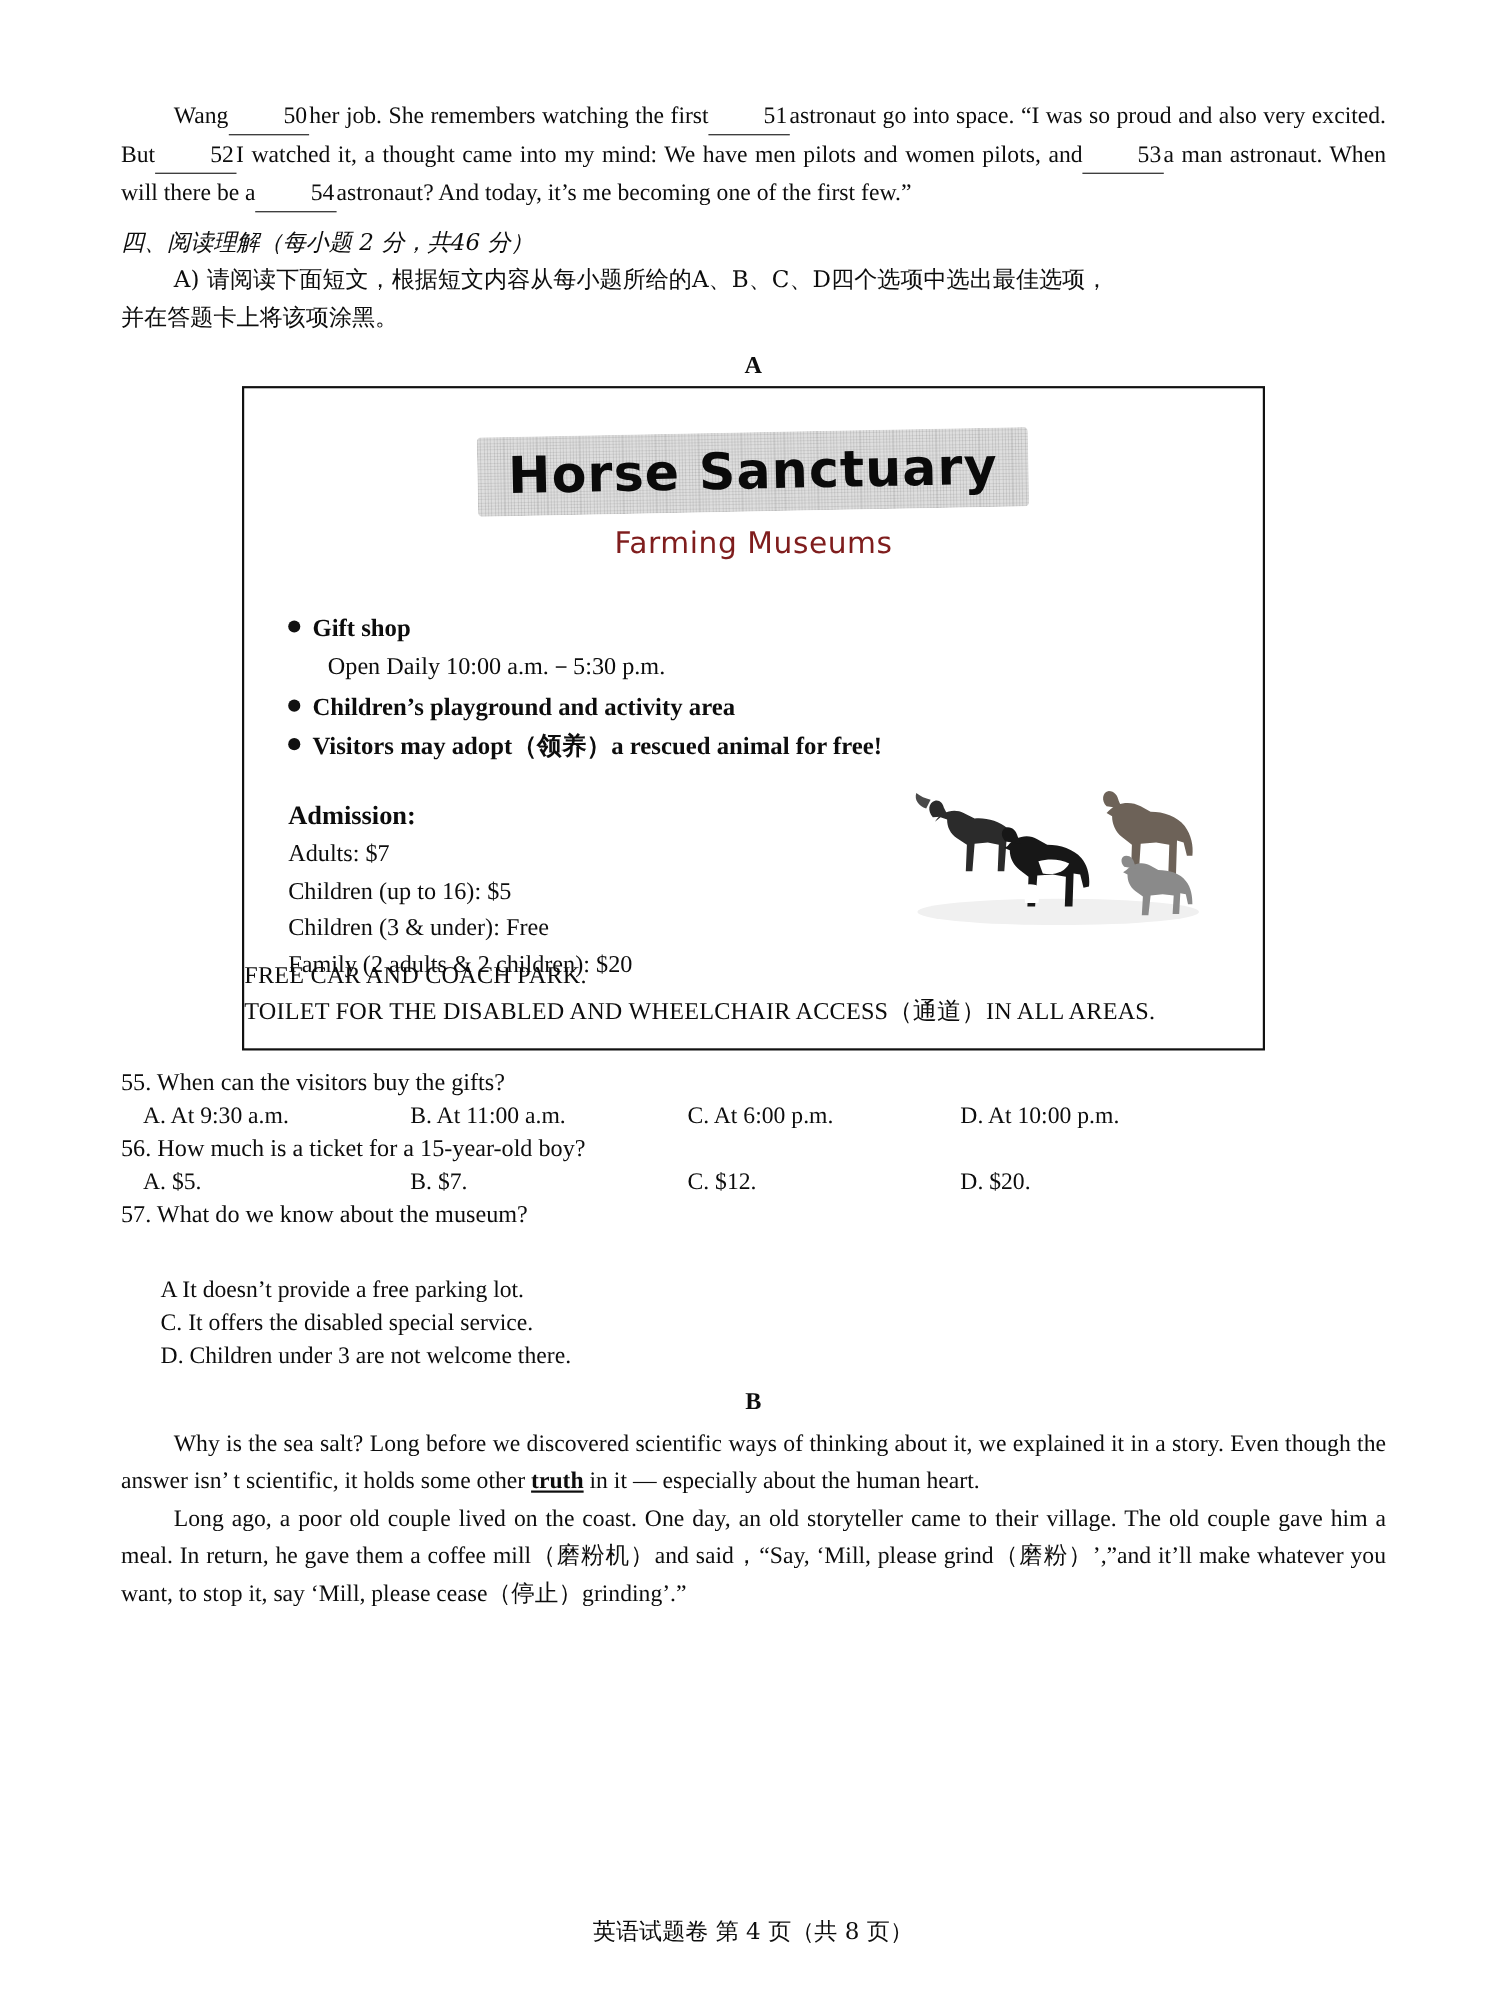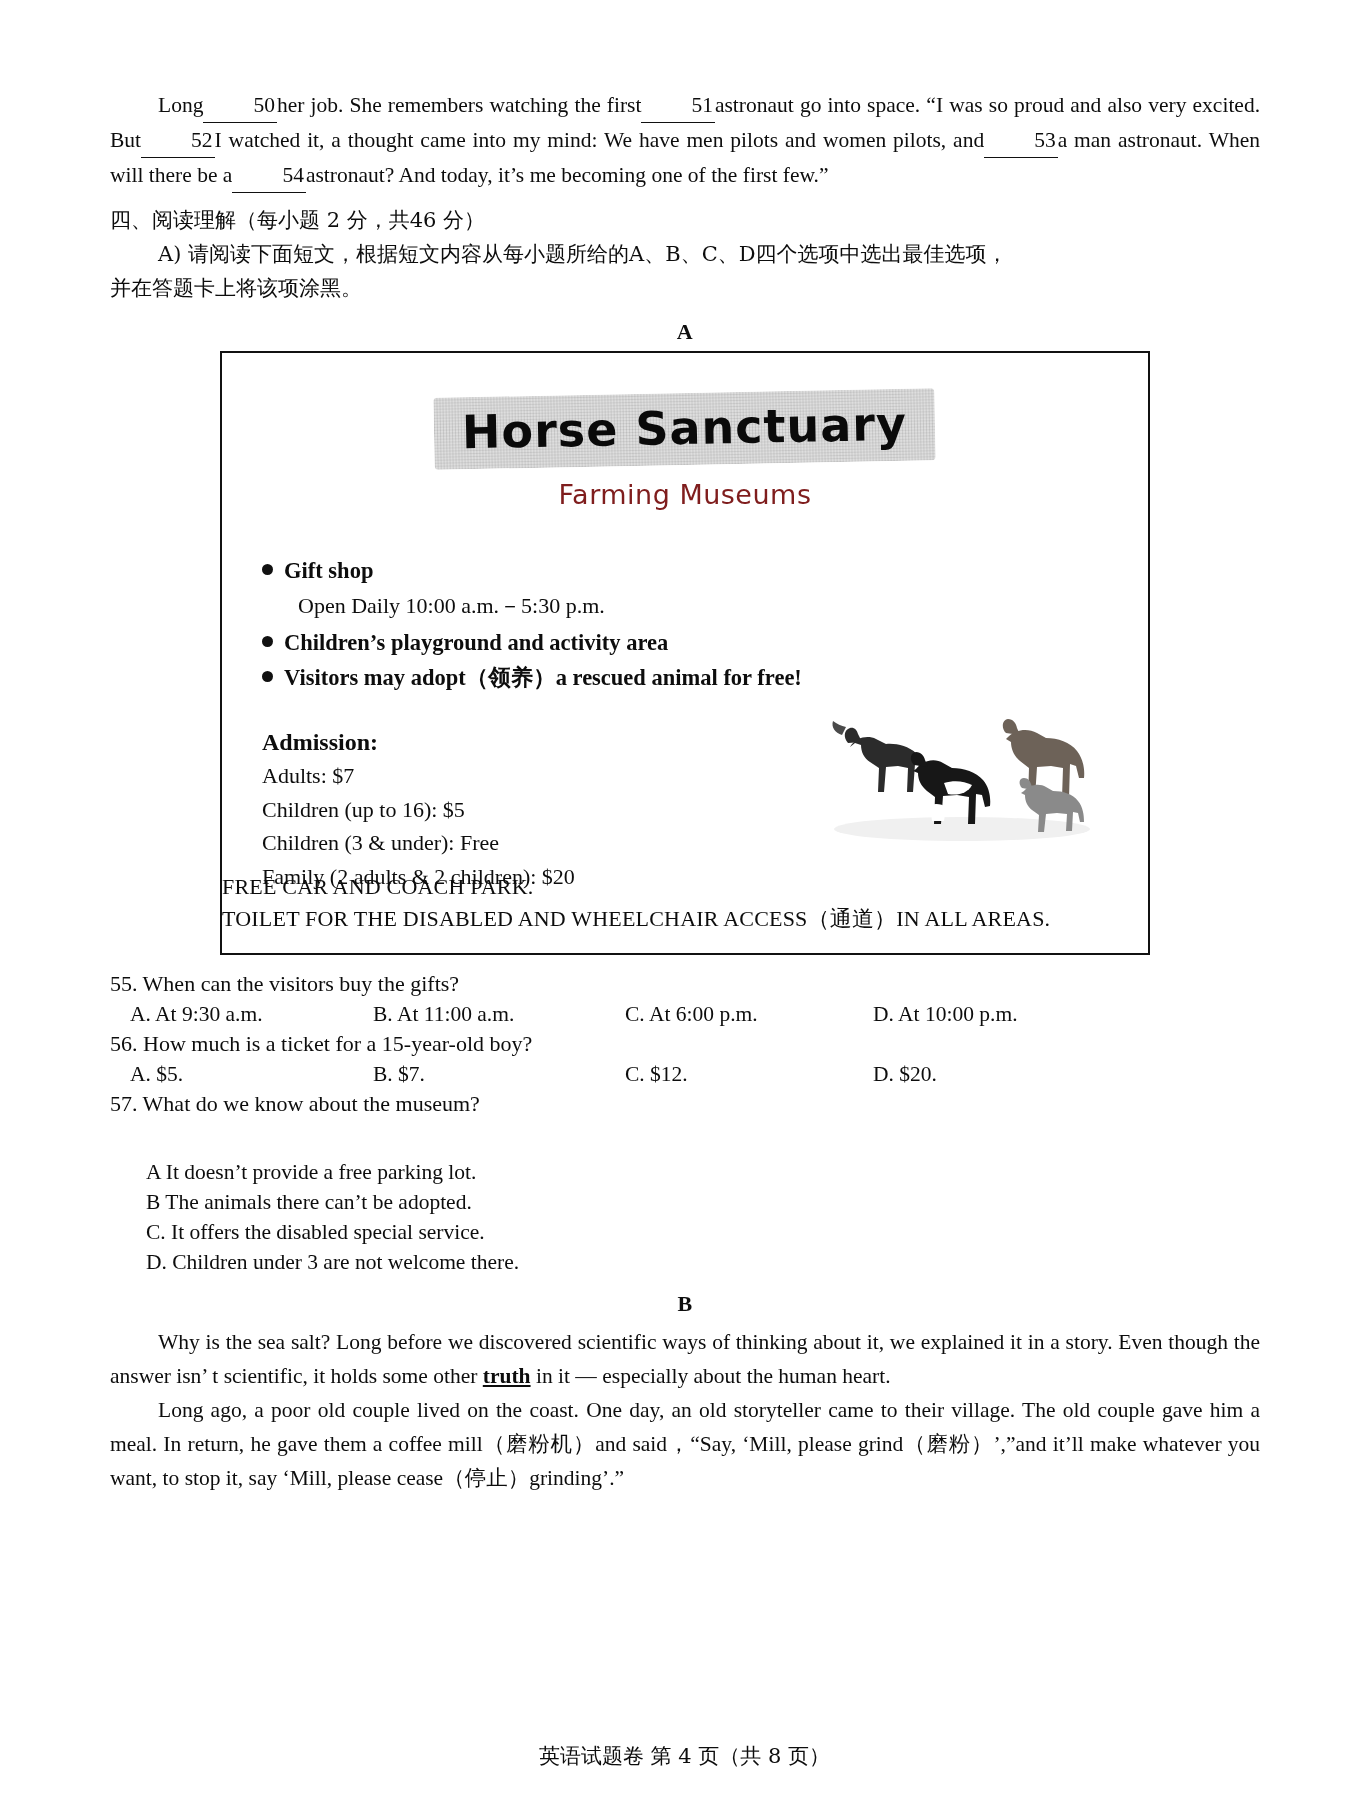--- a/index.html
+++ b/index.html
@@ -46,20 +46,21 @@
   .blank.w-xs { min-width: 28px; }
   .cn {
     font-family: "DejaVu Serif", "Liberation Serif", serif;
     font-size: 21px;
     line-height: 34px;
   }
   .section-head {
     margin-top: 10px;
     font-size: 21px;
     line-height: 34px;
+    font-style: italic;
   }
   .center-letter {
     text-align: center;
     font-size: 22px;
     font-weight: bold;
     margin-top: 14px;
     margin-bottom: 6px;
     letter-spacing: 0.5px;
   }
   
@@ -199,21 +200,21 @@
     font-size: 21px;
   }
 </style>
 </head>
 <body>
 
 <div class="page">
   <div class="content">
 
     <p class="indent">
-      <span>Long</span><span class="blank w-sm">50</span><span>her job. She remembers watching the first</span><span class="blank w-sm">51</span><span>astronaut go into space. “I was</span>
+      <span>Wang</span><span class="blank w-sm">50</span><span>her job. She remembers watching the first</span><span class="blank w-sm">51</span><span>astronaut go into space. “I was</span>
       <span>so proud and also very excited. But</span><span class="blank w-xs">52</span><span>I watched it, a thought came into my mind: We have men</span>
       <span>pilots and women pilots, and</span><span class="blank w-xs">53</span><span>a man astronaut. When will there be a</span><span class="blank w-xs">54</span><span>astronaut? And today, it’s</span>
       <span>me becoming one of the first few.”</span>
     </p>
 
     <div class="cn section-head">四、阅读理解（每小题 2 分，共46 分）</div>
     <div class="cn" style="text-indent:48px;">A) 请阅读下面短文，根据短文内容从每小题所给的A、B、C、D四个选项中选出最佳选项，</div>
     <div class="cn">并在答题卡上将该项涂黑。</div>
 
     <div class="center-letter">A</div>
@@ -298,21 +299,20 @@
       <div class="opts">
         <span class="opt-a">A. $5.</span>
         <span class="opt-b">B. $7.</span>
         <span class="opt-c">C. $12.</span>
         <span class="opt-d">D. $20.</span>
       </div>
 
       <div class="q-line">57. What do we know about the museum?</div>
       <div class="opt-stack">
         <div>A  It doesn’t provide a free parking lot.</div>
-        <div>B  The animals there can’t be adopted.</div>
         <div>C. It offers the disabled special service.</div>
         <div>D. Children under 3 are not welcome there.</div>
       </div>
     </div>
 
     <div class="center-letter">B</div>
 
     <div class="passage">
       <p class="indent"><span>Why is the sea salt? Long before we discovered scientific ways of thinking about it, we explained it in a story. Even though the answer isn’ t scientific, it holds some other </span><u class="bold-u">truth</u><span> in it — especially about the human heart.</span></p>
       <p class="indent">Long ago, a poor old couple lived on the coast. One day, an old storyteller came to their village. The old couple gave him a meal. In return, he gave them a coffee mill（磨粉机）and said，“Say, ‘Mill, please grind（磨粉）’,”and it’ll make whatever you want, to stop it, say ‘Mill, please cease（停止）grinding’.”</p>

